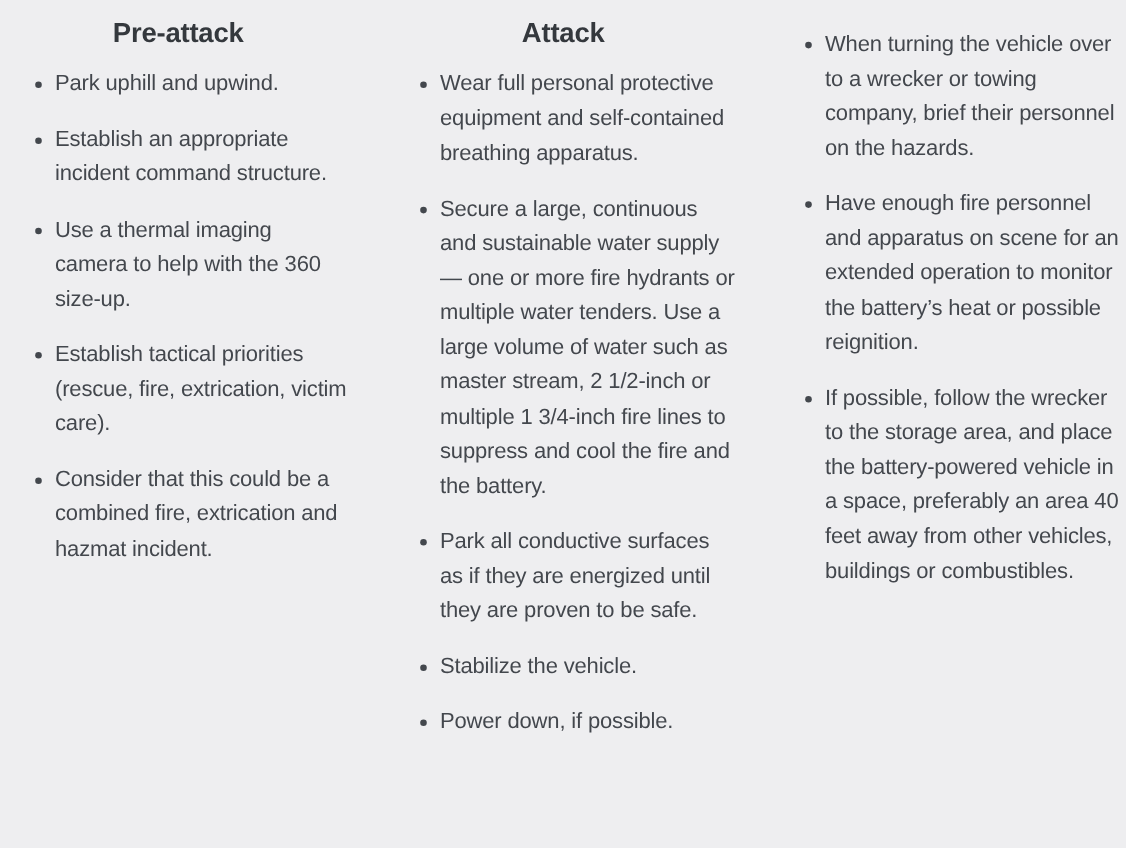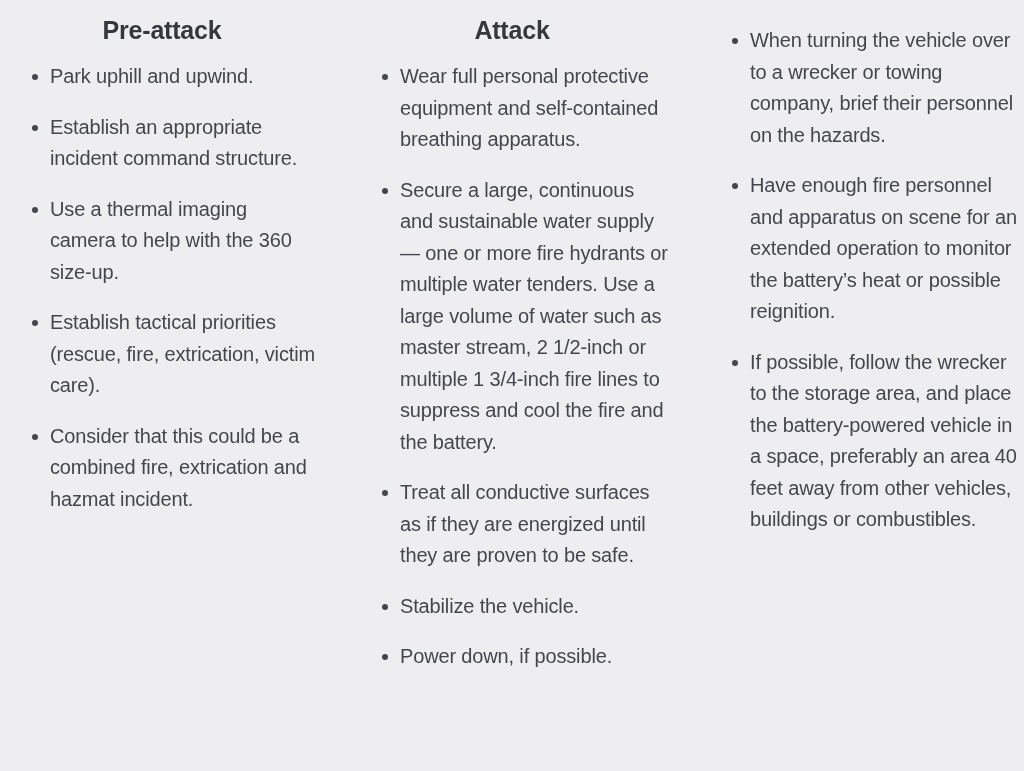--- a/index.html
+++ b/index.html
@@ -97,21 +97,21 @@
         <li>
           <span class="dot"></span>
           <span class="txt">Wear full personal protective equipment and self-contained breathing apparatus.</span>
         </li>
         <li>
           <span class="dot"></span>
           <span class="txt">Secure a large, continuous and sustainable water supply — one or more fire hydrants or multiple water tenders. Use a large volume of water such as master stream, 2 1/2-inch or multiple 1 3/4-inch fire lines to suppress and cool the fire and the battery.</span>
         </li>
         <li>
           <span class="dot"></span>
-          <span class="txt">Treat all conductive surfaces as if they are energized until they are proven to be safe.</span>
+          <span class="txt">Park all conductive surfaces as if they are energized until they are proven to be safe.</span>
         </li>
         <li>
           <span class="dot"></span>
           <span class="txt">Stabilize the vehicle.</span>
         </li>
         <li>
           <span class="dot"></span>
           <span class="txt">Power down, if possible.</span>
         </li>
       </ul>

